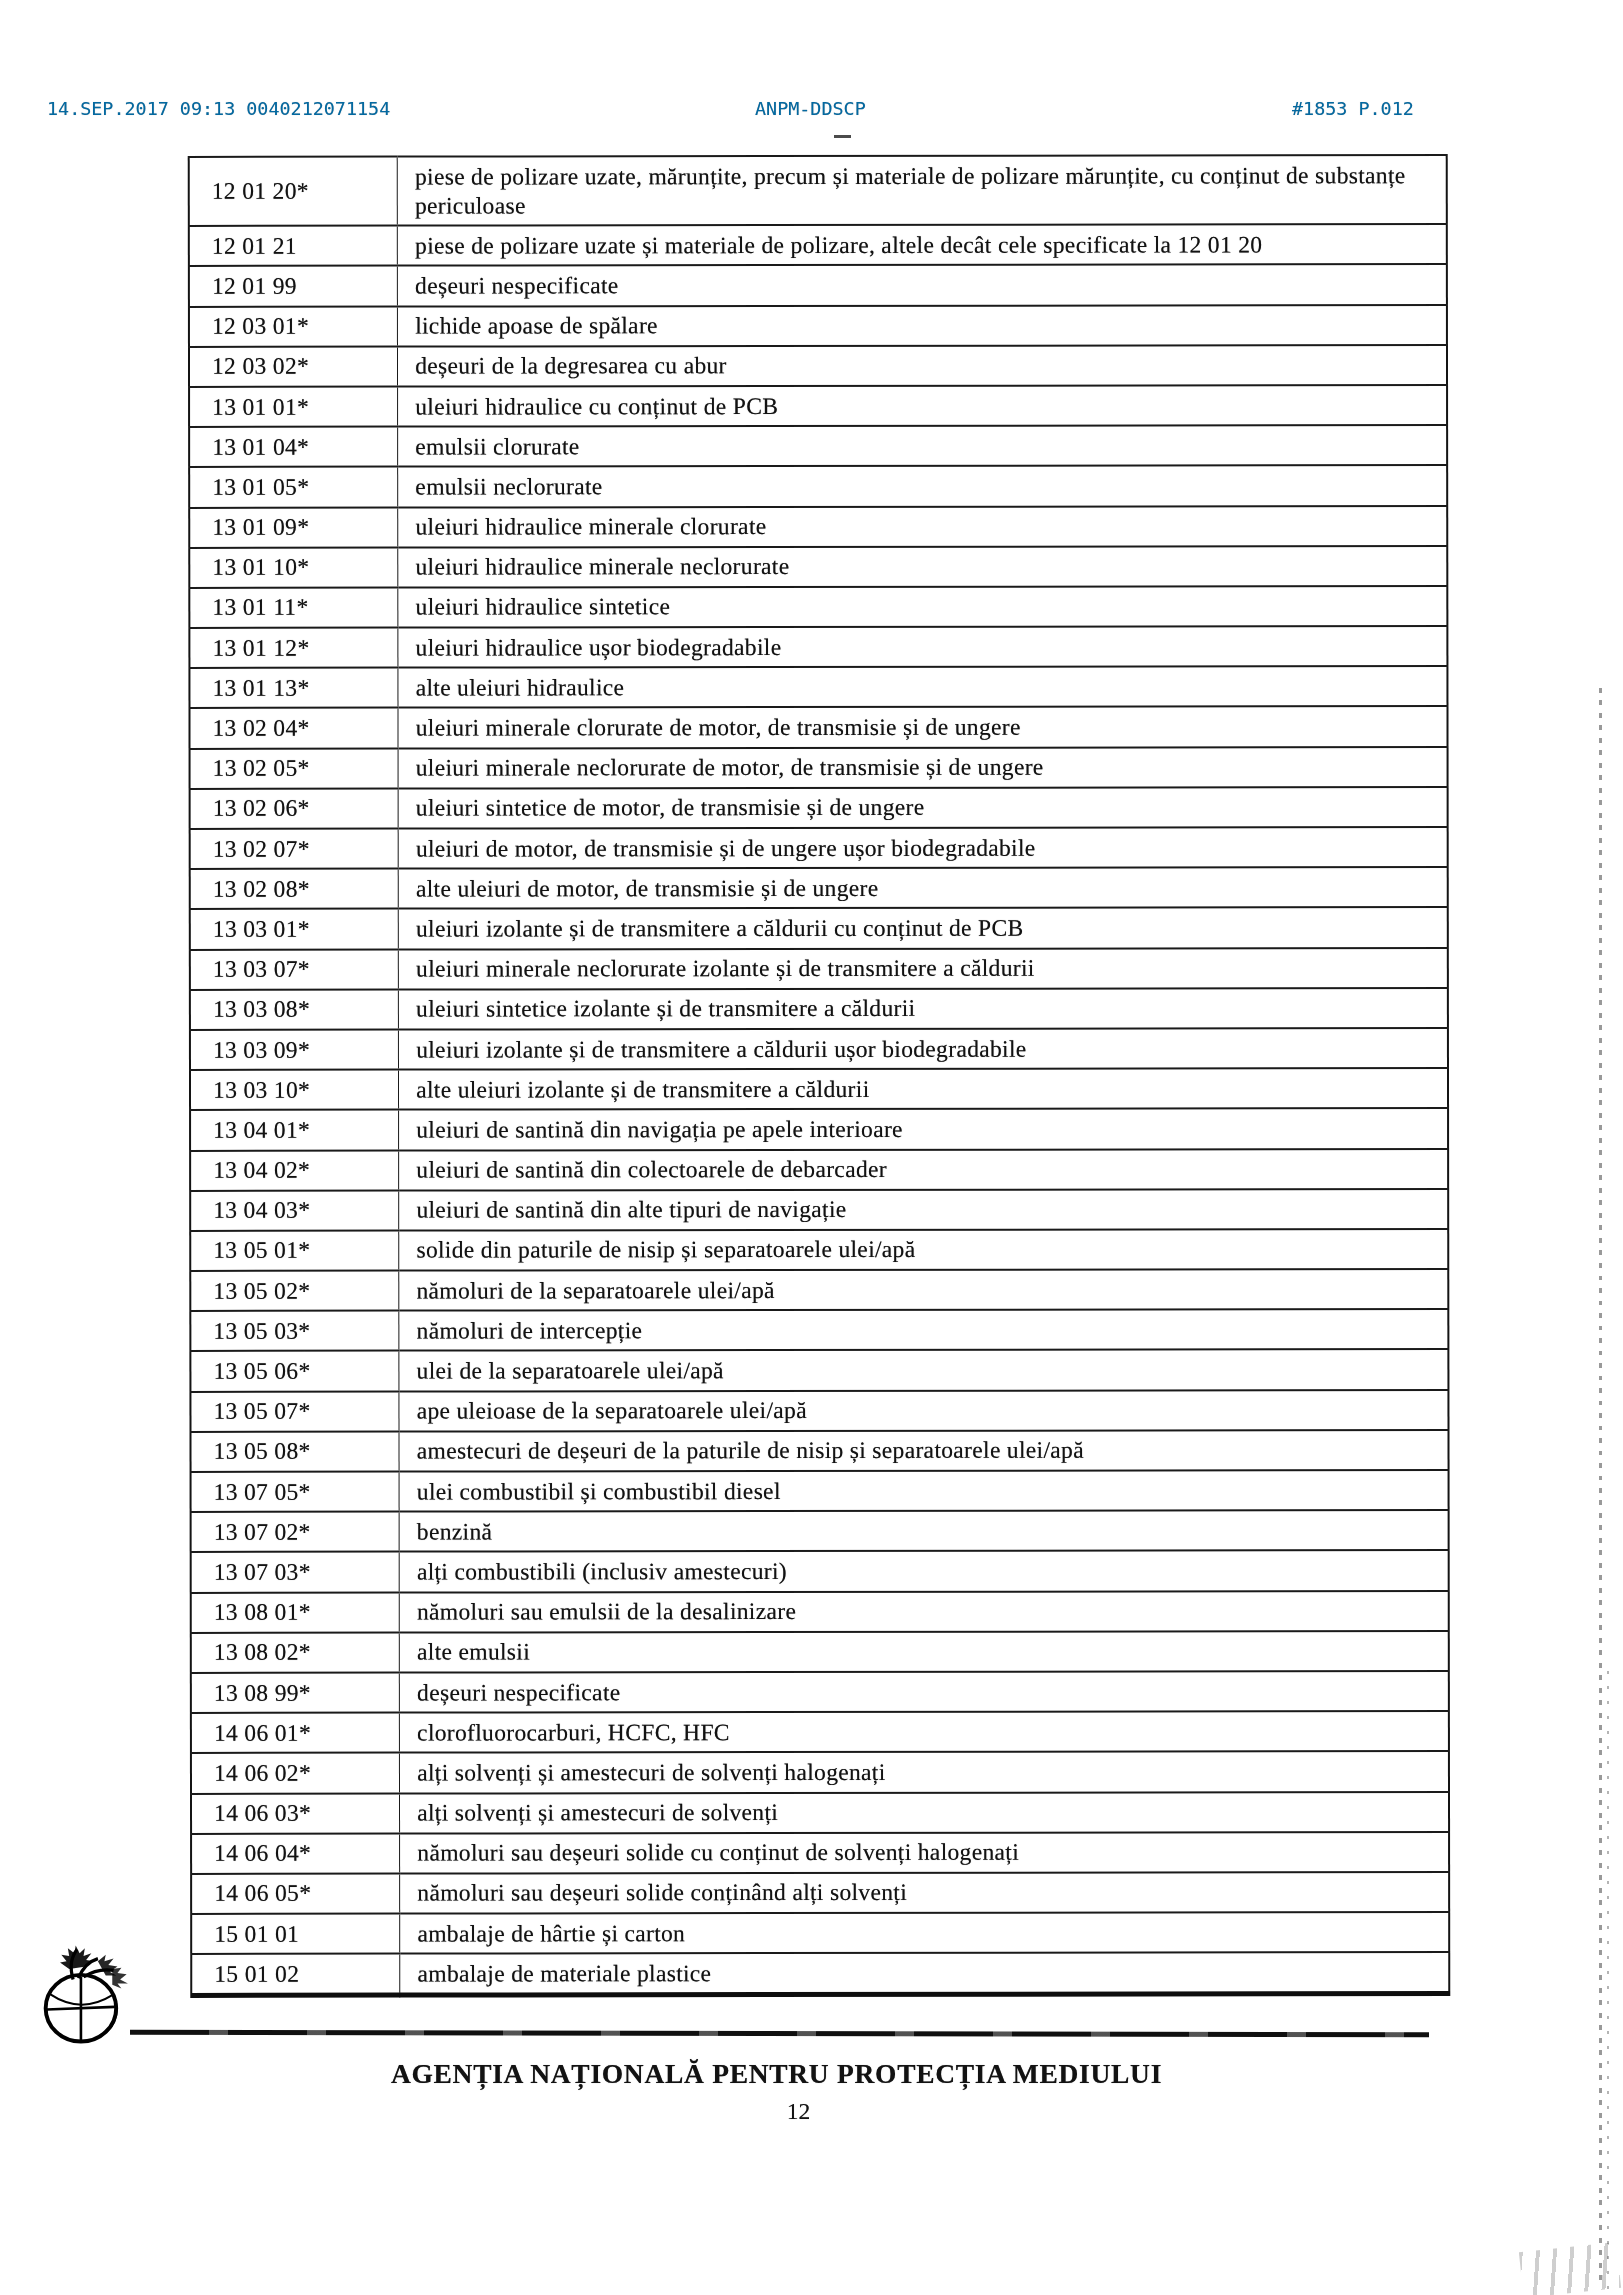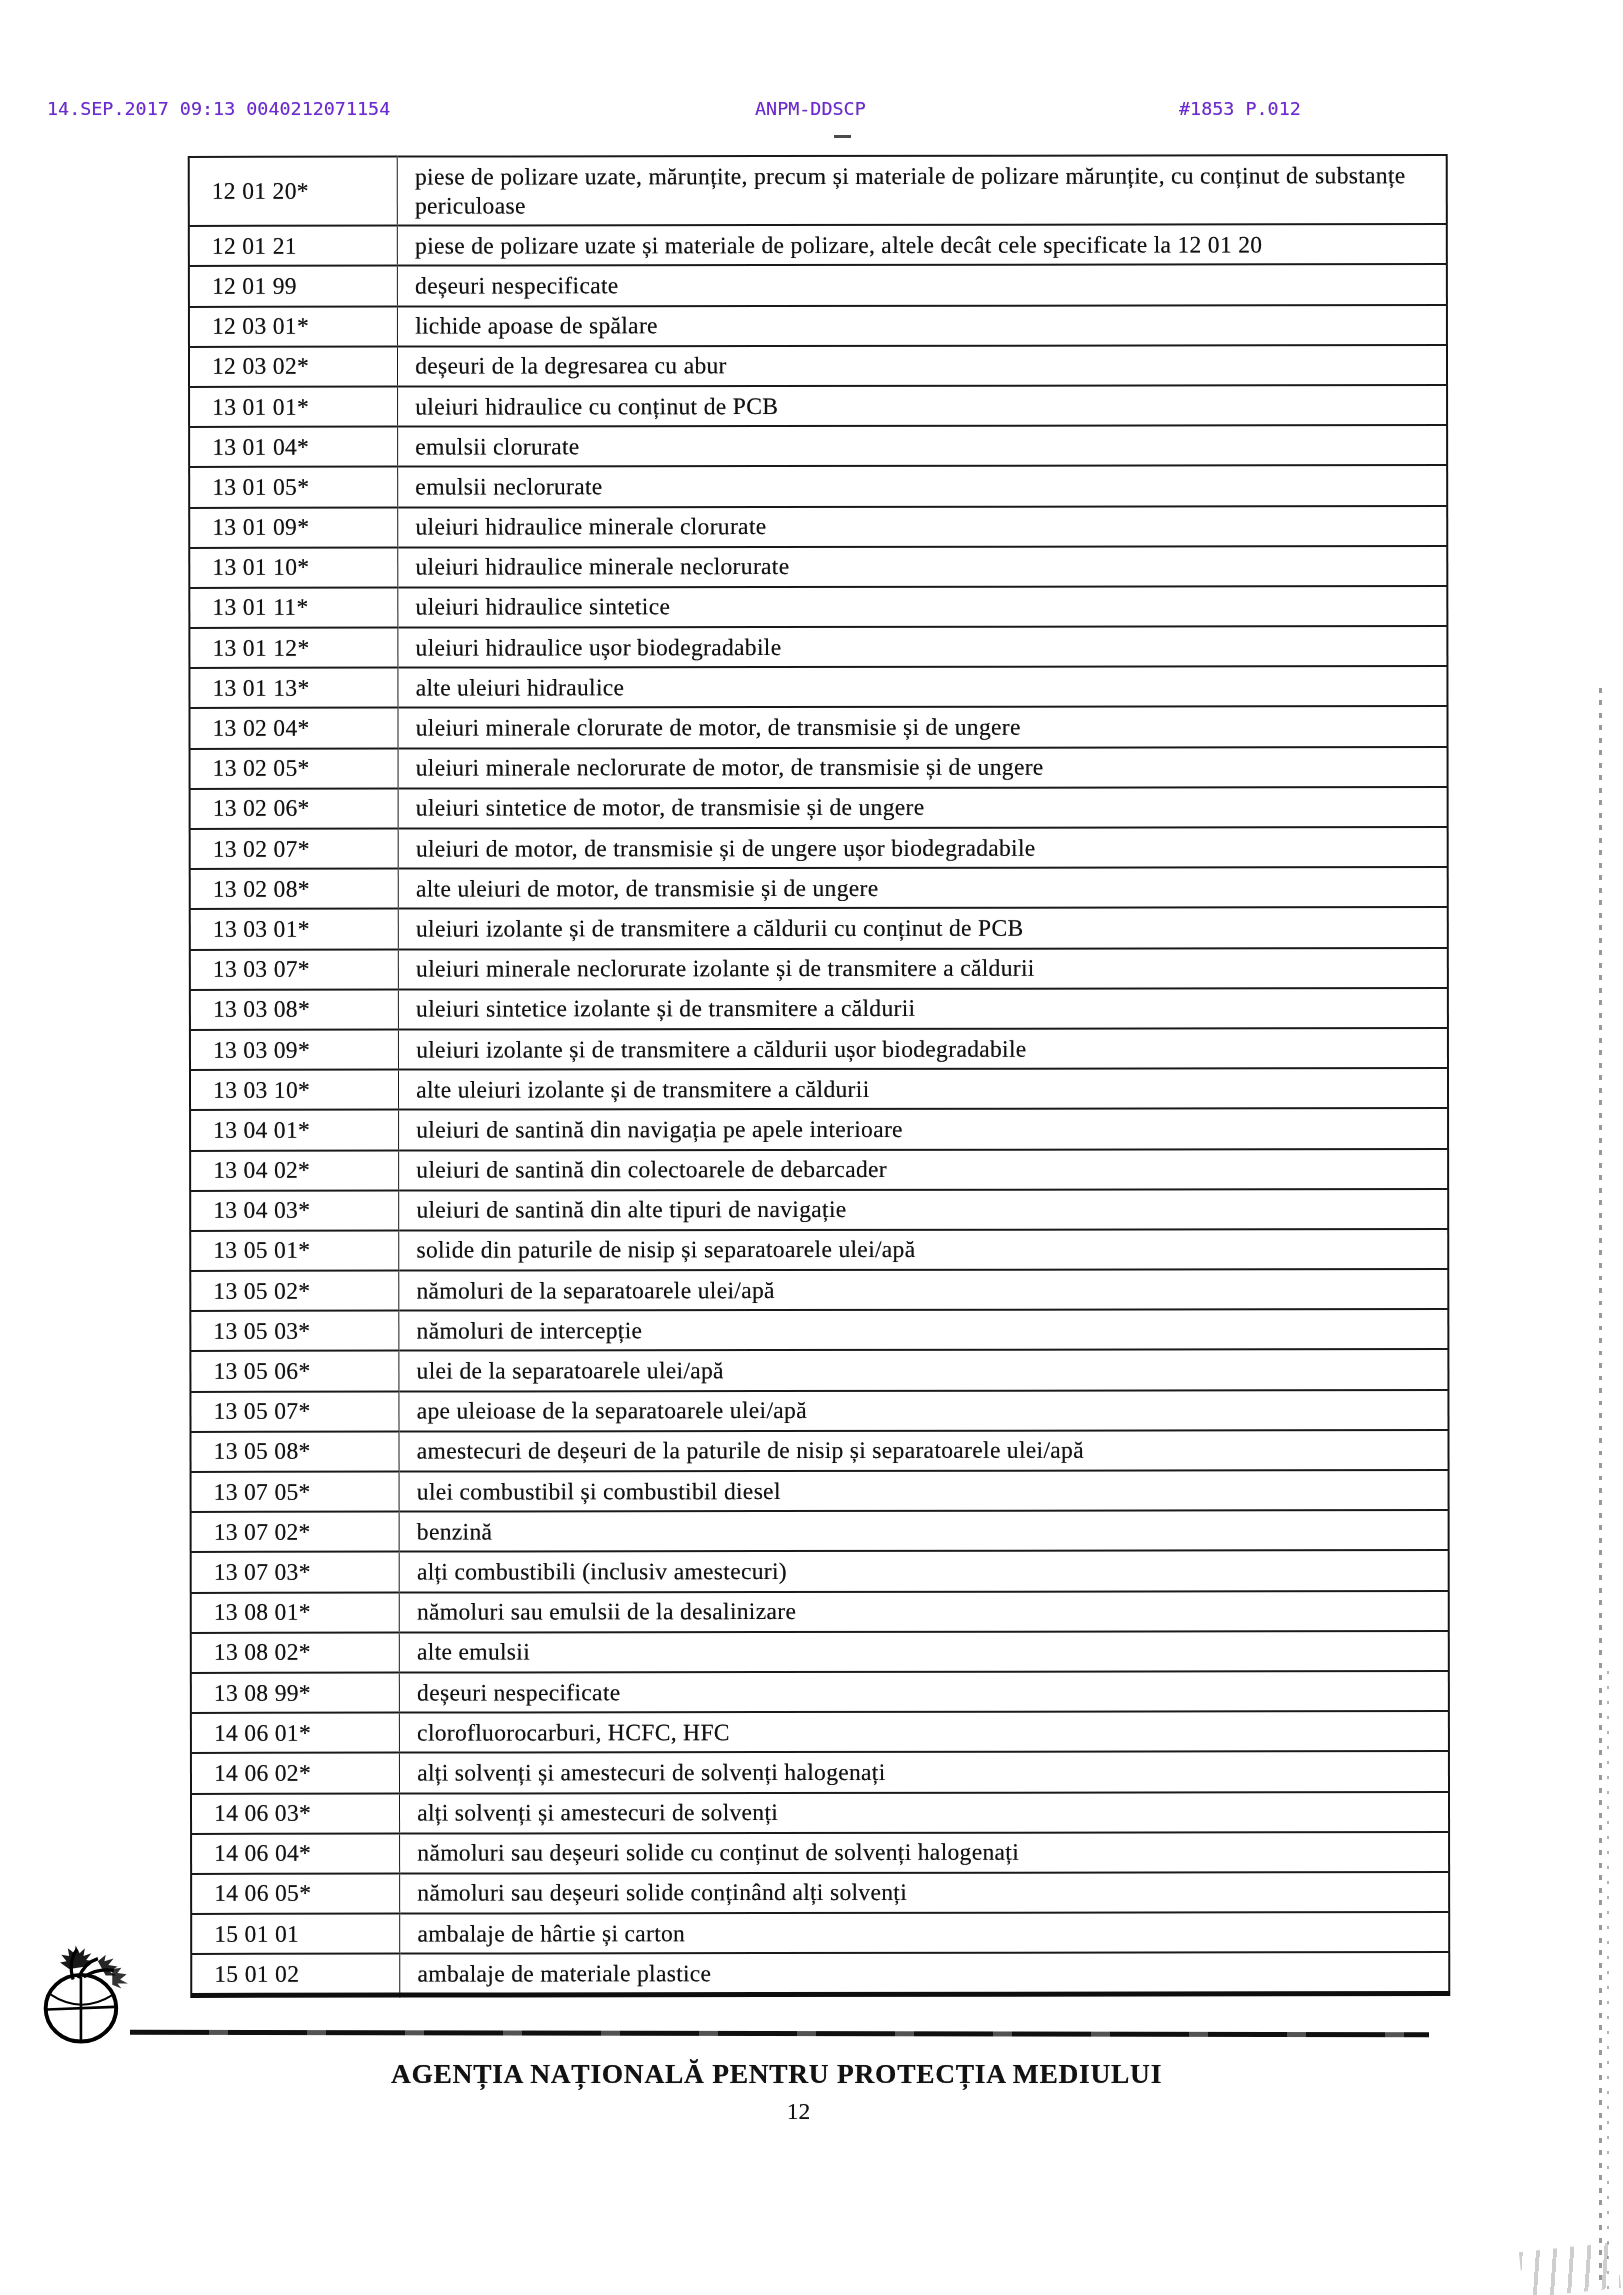--- a/index.html
+++ b/index.html
@@ -11,27 +11,27 @@
     color:#121212;
     overflow:hidden;
   }
   
   .fax-header span{
     position:absolute;
     top:98px;
     font-family:"DejaVu Sans Mono", monospace;
     font-size:18.4px;
     letter-spacing:0px;
-    color:#6d28d9;
+    color:#0369a1;
     white-space:nowrap;
     text-shadow:0 0 0.7px rgba(140,140,140,.7);
   }
   .fax-left{left:47px;}
   .fax-center{left:755px;}
-  .fax-right{left:1179px;text-align:right;}
+  .fax-right{left:1292px;text-align:right;}
 
   
   #waste-table{
     position:absolute;
     left:189px; top:155px;
     width:1260px;
     border-collapse:collapse;
     table-layout:fixed;
     transform:rotate(-0.08deg);
     border:2px solid #141414;

